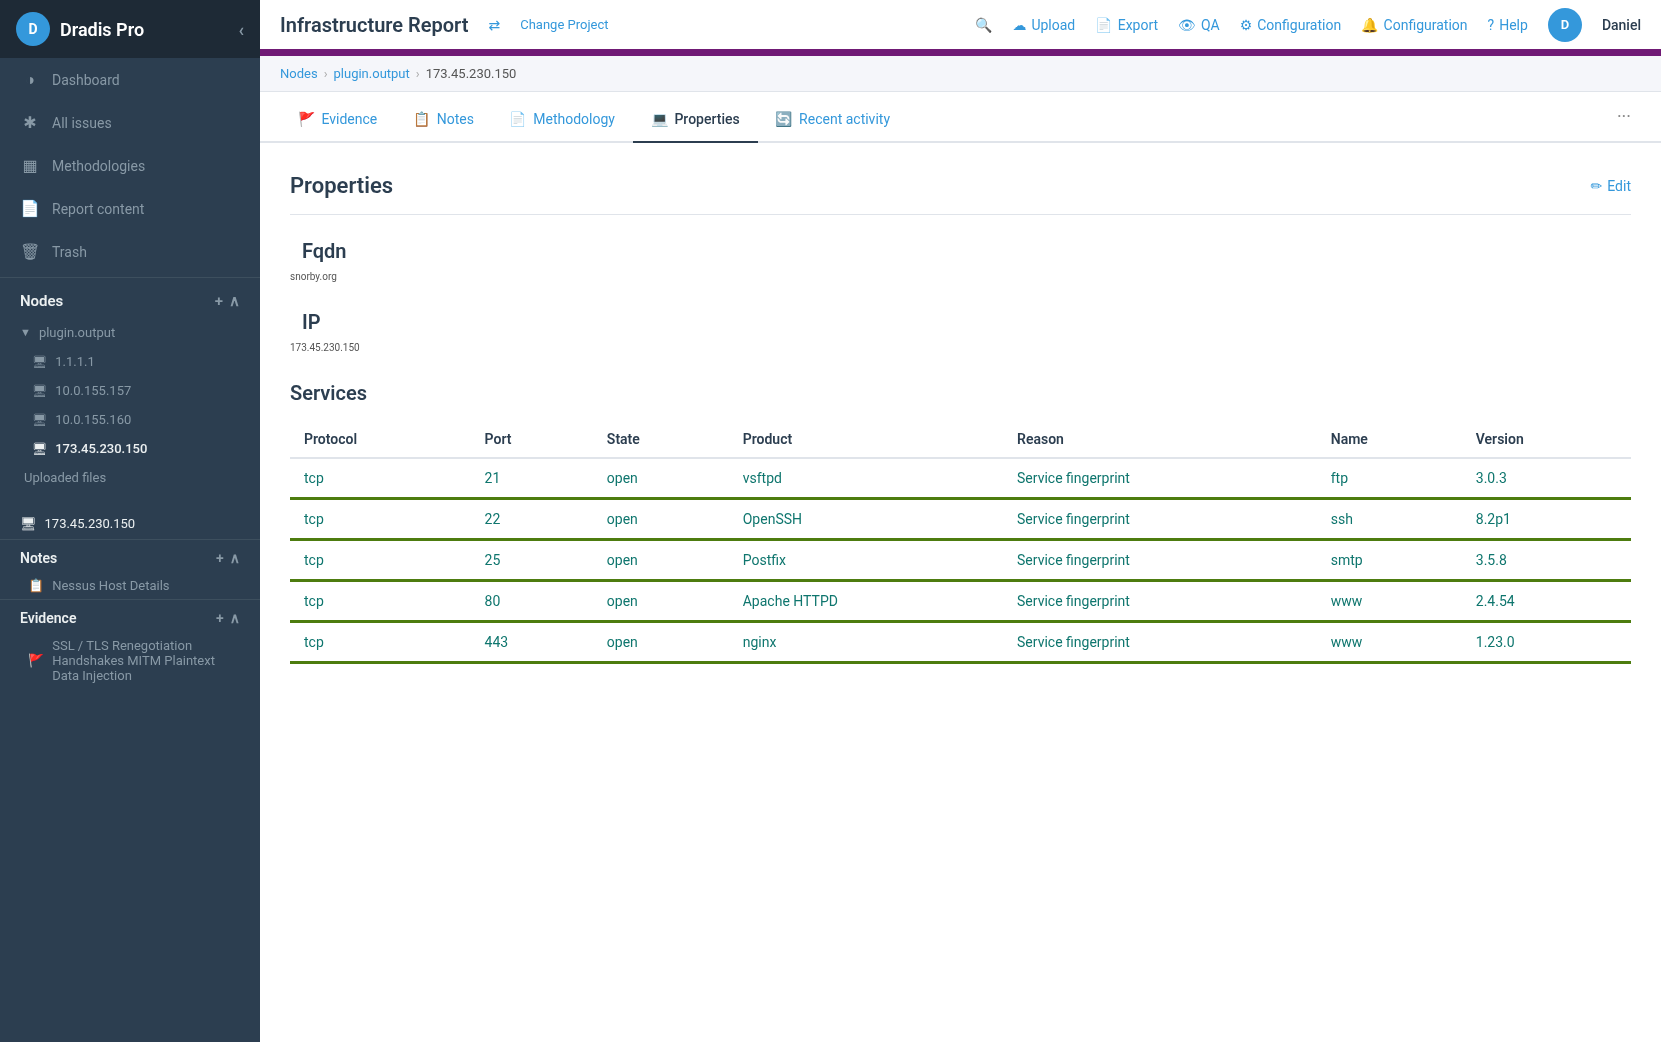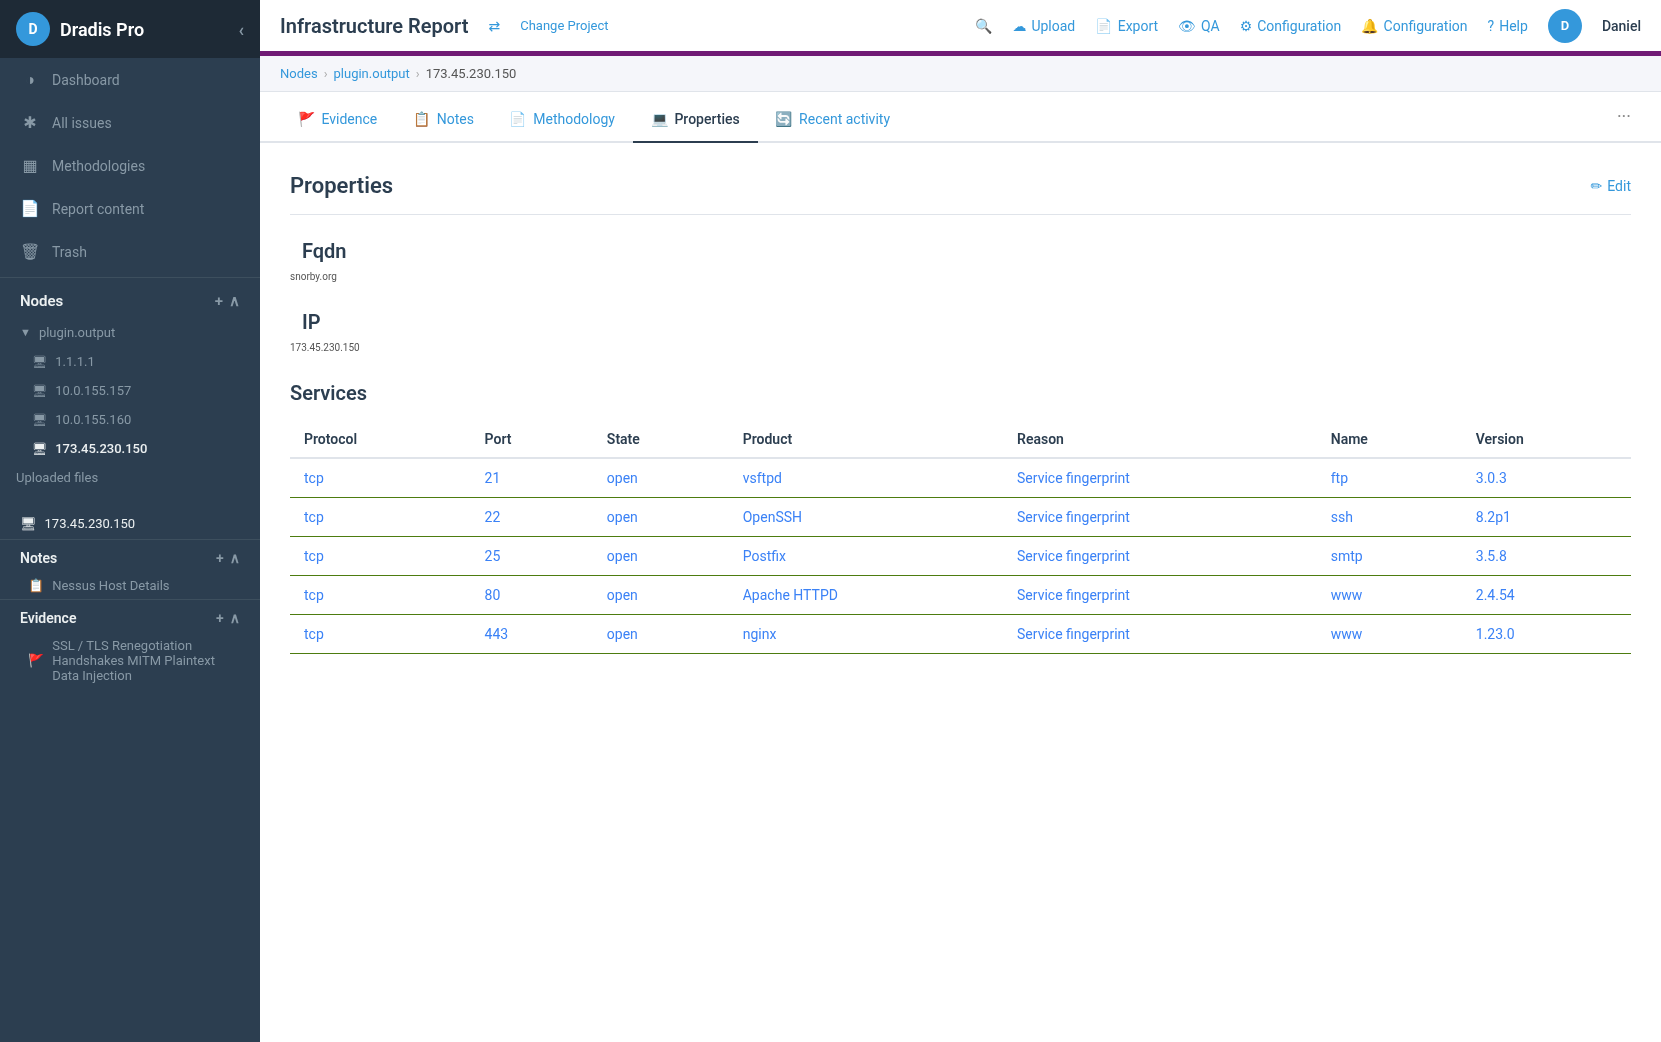--- a/index.html
+++ b/index.html
@@ -95,21 +95,21 @@
     #main {
       flex: 1;
       display: flex;
       flex-direction: column;
       overflow: hidden;
     }
 
     
     #topbar {
       background: white;
-      border-bottom: 5px solid #701a75;
+      border-bottom: 7px solid #701a75;
       padding: 0 20px;
       display: flex;
       align-items: center;
       min-height: 56px;
       gap: 20px;
     }
     .topbar-title { font-size: 20px; font-weight: 600; color: #2c3e50; }
     .change-project { color: #3498db; font-size: 13px; display: flex; align-items: center; gap: 4px; cursor: pointer; }
     .topbar-spacer { flex: 1; }
     .topbar-action {
@@ -191,22 +191,22 @@
     .services-title { font-size: 20px; font-weight: 600; color: #2c3e50; margin-bottom: 16px; }
 
     .services-table { width: 100%; border-collapse: collapse; font-size: 14px; }
     .services-table th {
       text-align: left; padding: 10px 14px;
       color: #2c3e50; font-weight: 600;
       border-bottom: 2px solid #e0e4ea;
     }
     .services-table td {
       padding: 11px 14px;
-      color: #3b82f6;
-      border-bottom: 1px solid #4d7c0f;
+      color: #0f766e;
+      border-bottom: 3px solid #4d7c0f;
     }
 
     
     #sidebar::-webkit-scrollbar { width: 4px; }
     #sidebar::-webkit-scrollbar-thumb { background: #3d4f5e; }
     #content::-webkit-scrollbar { width: 6px; }
     #content::-webkit-scrollbar-thumb { background: #c0c8d0; border-radius: 3px; }
   </style>
 </head>
 <body>
@@ -267,21 +267,21 @@
       <span>10.0.155.157</span>
     </div>
     <div class="tree-item">
       <span class="tree-icon">🖥</span>
       <span>10.0.155.160</span>
     </div>
     <div class="tree-item active">
       <span class="tree-icon">🖥</span>
       <span>173.45.230.150</span>
     </div>
-    <div class="tree-item" style="padding-left:16px; color:#8899a6;">
+    <div class="tree-item" style="padding-left:24px; color:#8899a6;">
       <span>Uploaded files</span>
     </div>
   </div>
 
   <div style="height:16px;"></div>
 
   <div class="node-current">
     <span>🖥</span>
     <span>173.45.230.150</span>
   </div>

